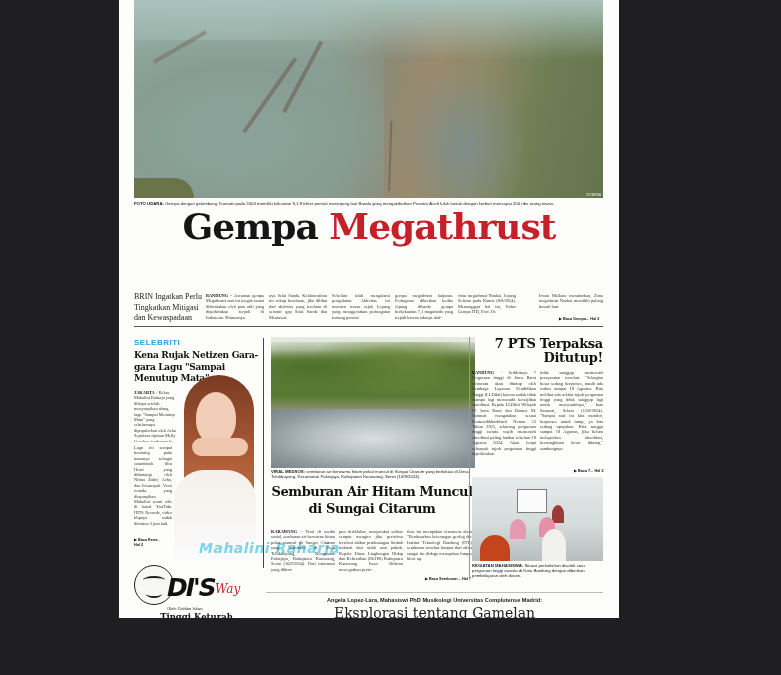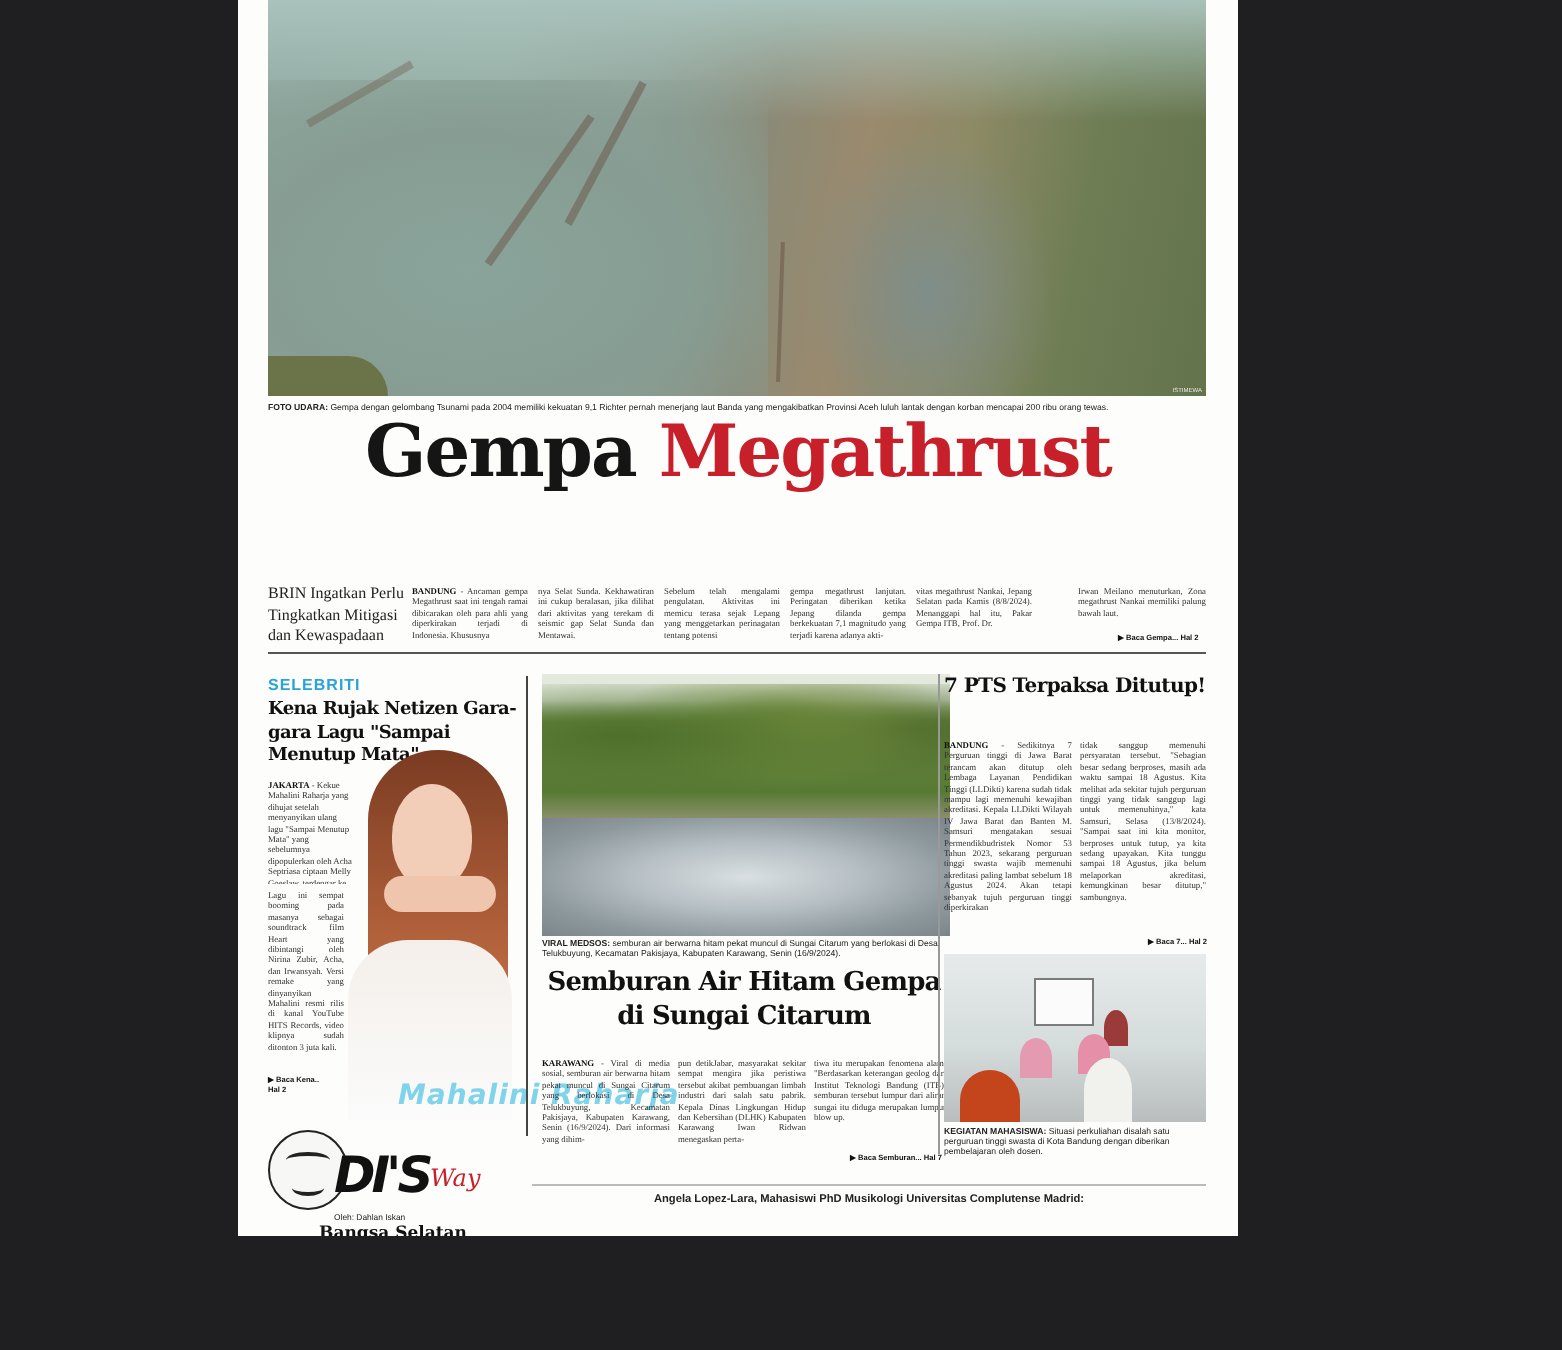--- a/index.html
+++ b/index.html
@@ -125,49 +125,49 @@
     <span>- Kekue Mahalini Raharja yang dihujat setelah menyanyikan ulang lagu "Sampai Menutup Mata" yang sebelumnya dipopulerkan oleh Acha Septriasa ciptaan Melly Goeslaw, terdengar ke telinga pedanlug Lita Gading.</span>
   </div>
   <div class="abs col-text" style="left:15px;top:445px;width:38px;height:86px;overflow:hidden;">Lagu ini sempat booming pada masanya sebagai soundtrack film Heart yang dibintangi oleh Nirina Zubir, Acha, dan Irwansyah. Versi remake yang dinyanyikan Mahalini resmi rilis di kanal YouTube HITS Records, video klipnya sudah ditonton 3 juta kali.</div>
   <div class="abs more" style="left:15px;top:538px;width:30px;line-height:5px;">▶ <span>Baca Kena.. Hal 2</span></div>
   <div class="abs celeb-name">Mahalini Raharja</div>
 
   <div class="abs disway-face"></div>
   <div class="abs disway-logo">DI'S</div>
   <div class="abs disway-script">Way</div>
   <div class="abs byline" style="left:48px;top:606px;">Oleh: Dahlan Iskan</div>
-  <div class="abs sec-title" style="left:15px;top:612px;width:125px;text-align:center;font-size:8.5px;">Bangsa Selatan</div>
+  <div class="abs sec-title" style="left:15px;top:612px;width:125px;text-align:center;font-size:8.5px;">Tinggi Keturah</div>
   <div class="abs col-text" style="left:15px;top:625px;width:125px;height:50px;overflow:hidden;">
     <div>LUPA. Ada dua janji. Waktunya bersamaan. Di makam Moulid Nabi kemarin. Resort harus bagi waktu.</div>
     <div>Yang satu janji menghadiri pemilihan pemilihan Miss Tionghoa Indonesia 2024. Final nasional.</div>
     <div>Janji satunya lagi diskusi terbatas lewat zoom: Yang mengadakan diskusi sebuah lembaga yang belum saya kenal: Perkumpulan Swadaya Masyarakat Rumau Melayu. Berpusat di Medan.</div>
     <div>Saya pun bisiki istri di kursi sebelah: "Kita tidak bisa</div>
   </div>
 
   <div class="abs vrule" style="left:144px;top:338px;height:230px;"></div>
   <div class="abs rule" style="left:147px;top:592px;width:337px;background:#bbb;"></div>
 
   <div class="abs river-photo">
     <div class="abs river-trees"></div>
     <div class="abs river-foam"></div>
   </div>
   <div class="abs caption" style="left:152px;top:469px;width:204px;">
     <b>VIRAL MEDSOS:</b>
     <span>semburan air berwarna hitam pekat muncul di Sungai Citarum yang berlokasi di Desa Telukbuyung, Kecamatan Pakisjaya, Kabupaten Karawang, Senin (16/9/2024).</span>
   </div>
-  <div class="abs sec-title" style="left:150px;top:484px;width:206px;text-align:center;font-size:13px;line-height:16.5px;letter-spacing:-.4px;">Semburan Air Hitam Gempa di Sungai Citarum</div>
+  <div class="abs sec-title" style="left:150px;top:484px;width:206px;text-align:center;font-size:13px;line-height:16.5px;letter-spacing:-.4px;">Semburan Air Hitam Muncul di Sungai Citarum</div>
   <div class="abs col-text" style="left:152px;top:529px;width:64px;height:50px;overflow:hidden;">
     <b>KARAWANG</b>
     <span>- Viral di media sosial, semburan air berwarna hitam pekat muncul di Sungai Citarum yang berlokasi di Desa Telukbuyung, Kecamatan Pakisjaya, Kabupaten Karawang, Senin (16/9/2024). Dari informasi yang dihim-</span>
   </div>
   <div class="abs col-text" style="left:220px;top:529px;width:64px;height:50px;overflow:hidden;">pun detikJabar, masyarakat sekitar sempat mengira jika peristiwa tersebut akibat pembuangan limbah industri dari salah satu pabrik. Kepala Dinas Lingkungan Hidup dan Kebersihan (DLHK) Kabupaten Karawang Iwan Ridwan menegaskan perta-</div>
   <div class="abs col-text" style="left:288px;top:529px;width:66px;height:44px;overflow:hidden;">tiwa itu merupakan fenomena alam. "Berdasarkan keterangan geolog dari Institut Teknologi Bandung (ITB), semburan tersebut lumpur dari aliran sungai itu diduga merupakan lumpur blow up.</div>
   <div class="abs more" style="left:306px;top:576px;">▶ <span>Baca Semburan... Hal 7</span></div>
 
-  <div class="abs sec-title" style="left:353px;top:337px;width:131px;text-align:left;font-size:10px;line-height:14px;letter-spacing:-.3px;">7 PTS Terpaksa Ditutup!</div>
+  <div class="abs sec-title" style="left:353px;top:337px;width:131px;text-align:right;font-size:13px;line-height:14px;letter-spacing:-.3px;">7 PTS Terpaksa Ditutup!</div>
   <div class="abs col-text" style="left:353px;top:370px;width:64px;height:102px;overflow:hidden;">
     <b>BANDUNG</b>
     <span>- Sedikitnya 7 Perguruan tinggi di Jawa Barat terancam akan ditutup oleh Lembaga Layanan Pendidikan Tinggi (LLDikti) karena sudah tidak mampu lagi memenuhi kewajiban akreditasi. Kepala LLDikti Wilayah IV Jawa Barat dan Banten M. Samsuri mengatakan sesuai Permendikbudristek Nomor 53 Tahun 2023, sekarang perguruan tinggi swasta wajib memenuhi akreditasi paling lambat sebelum 18 Agustus 2024. Akan tetapi sebanyak tujuh perguruan tinggi diperkirakan</span>
   </div>
   <div class="abs col-text" style="left:421px;top:370px;width:63px;height:96px;overflow:hidden;">tidak sanggup memenuhi persyaratan tersebut. "Sebagian besar sedang berproses, masih ada waktu sampai 18 Agustus. Kita melihat ada sekitar tujuh perguruan tinggi yang tidak sanggup lagi untuk memenuhinya," kata Samsuri, Selasa (13/8/2024). "Sampai saat ini kita monitor, berproses untuk tutup, ya kita sedang upayakan. Kita tunggu sampai 18 Agustus, jika belum melaporkan akreditasi, kemungkinan besar ditutup," sambungnya.</div>
   <div class="abs more" style="left:455px;top:468px;">▶ <span>Baca 7... Hal 2</span></div>
   <div class="abs classroom-photo">
     <div class="abs board"></div>
     <div class="abs p5"></div>
     <div class="abs p3"></div>
@@ -177,20 +177,21 @@
   </div>
   <div class="abs caption" style="left:353px;top:563px;width:131px;">
     <b>KEGIATAN MAHASISWA:</b>
     <span>Situasi perkuliahan disalah satu perguruan tinggi swasta di Kota Bandung dengan diberikan pembelajaran oleh dosen.</span>
   </div>
 
   <div class="abs vrule" style="left:350px;top:337px;height:240px;background:#999;"></div>
 
   <div class="abs" style="left:147px;top:597px;width:337px;text-align:center;font-family:'Liberation Sans',sans-serif;font-weight:bold;font-size:5.6px;color:#222;">Angela Lopez-Lara, Mahasiswi PhD Musikologi Universitas Complutense Madrid:</div>
   <div class="abs" style="left:147px;top:605px;width:337px;text-align:center;font-family:'DejaVu Serif',serif;font-size:14px;line-height:17px;color:#222;">
+    <div>Eksplorasi tentang Gamelan</div>
   </div>
   <div class="abs col-text" style="left:152px;top:649px;width:130px;height:26px;overflow:hidden;font-size:5px;line-height:6.2px;text-align:right;">Angela Lopez-Lara jatuh hati pada budaya Sunda, Jawa, dan Bali sejak 2010. Perempuan asal Spanyol itu pun melakukan petualangan keliling ke berbagai tempat untuk belajar tarian dan seni</div>
   <div class="abs col-text" style="left:288px;top:649px;width:60px;height:26px;overflow:hidden;font-size:3.6px;line-height:4.4px;">Angela. Angela baru saja pulang setelah dua hari berada di Surakarta. "Sebenarnya tiga bulan di sini, tapi baru bisa</div>
   <div class="abs gamelan-photo">
     <div class="abs g-bar"></div>
     <div class="abs g-gong"></div>
     <div class="abs g-head"></div>
     <div class="abs g-hat"></div>
   </div>
 

